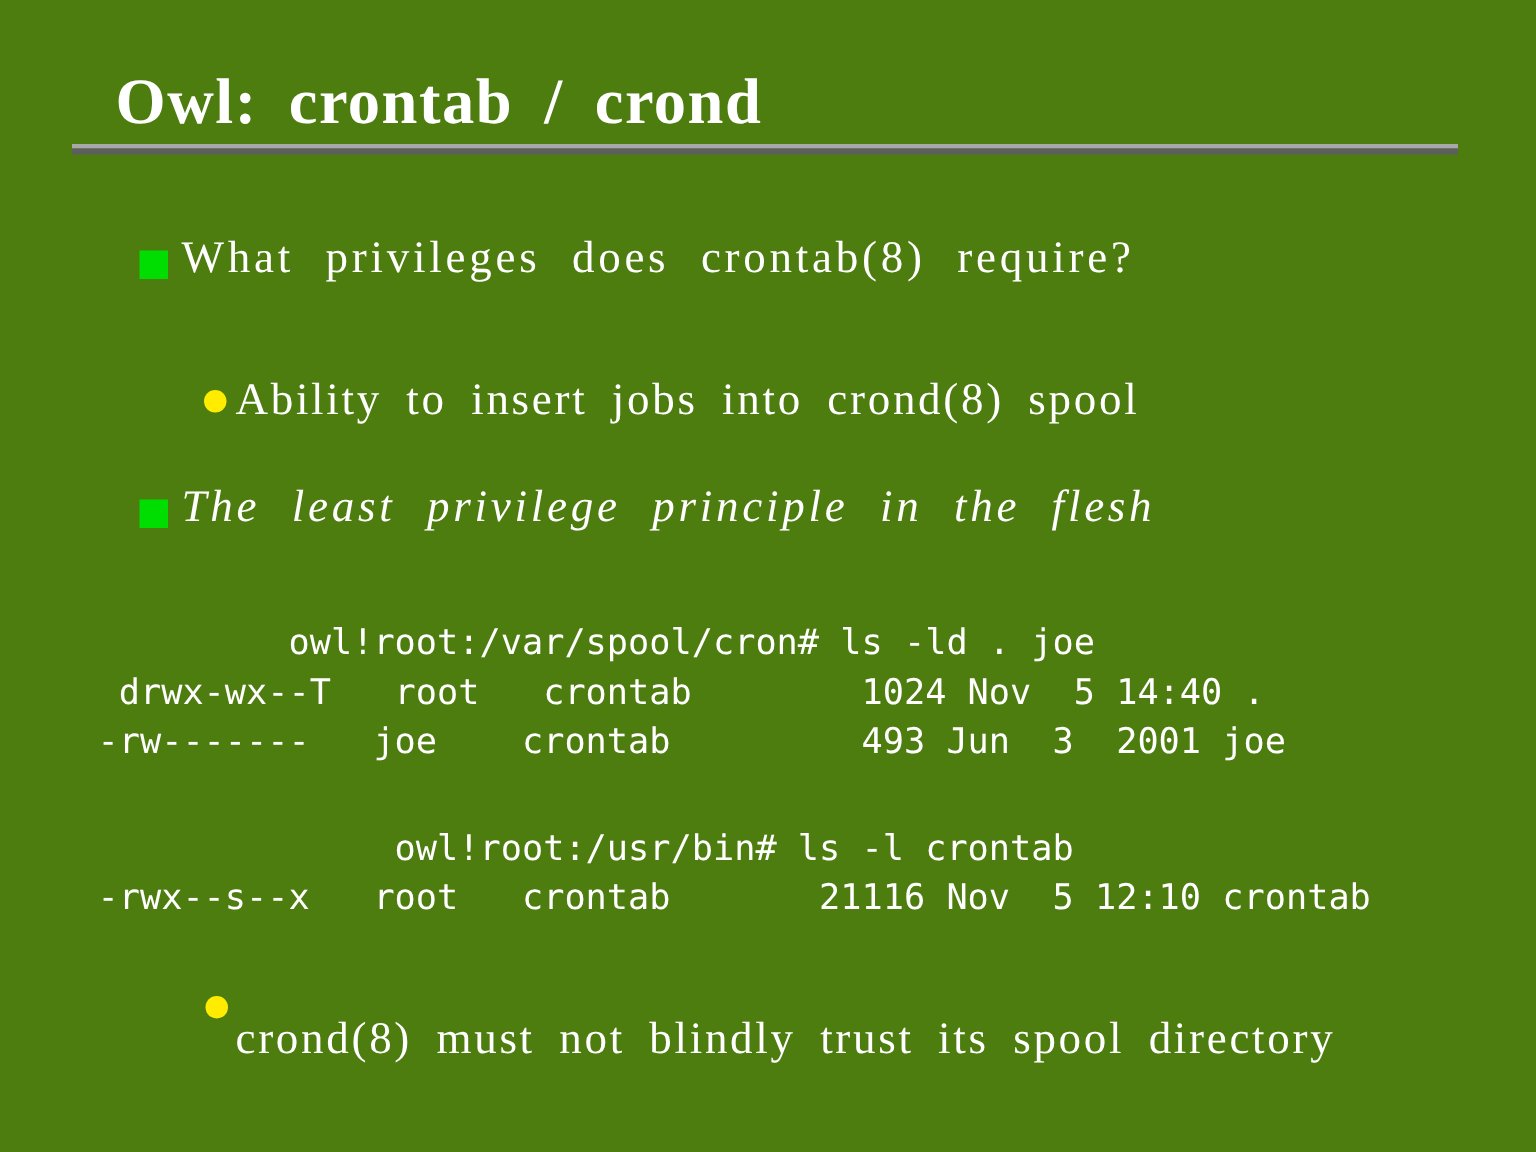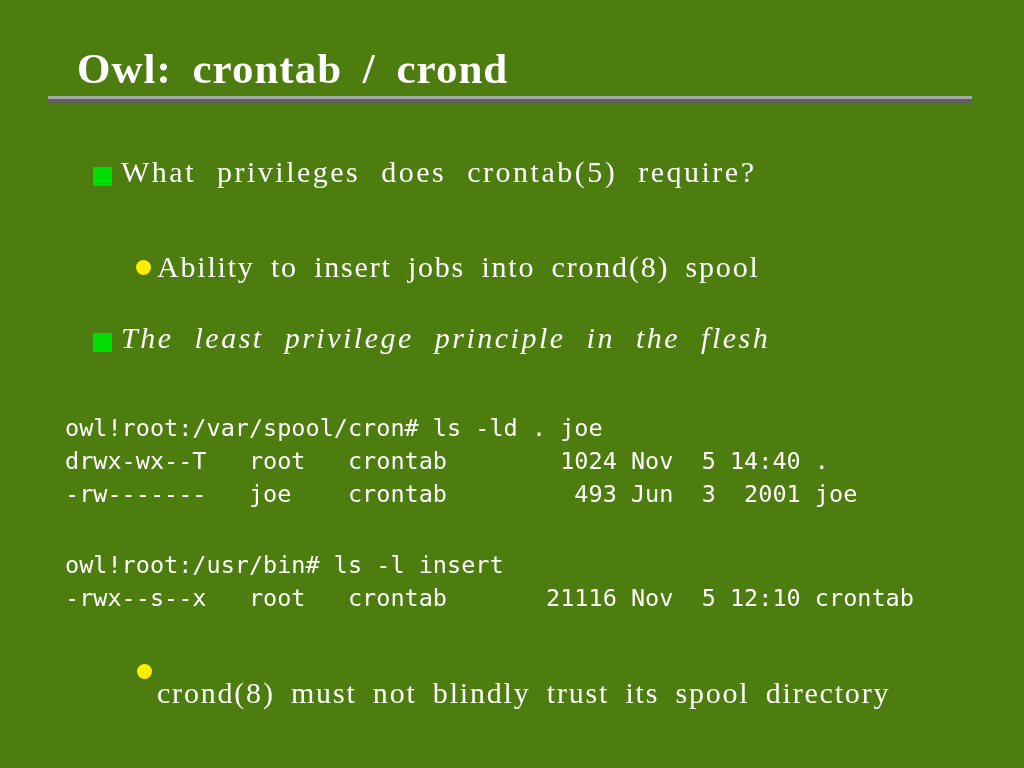--- a/index.html
+++ b/index.html
@@ -31,57 +31,57 @@
   .b1-text{left:121px;top:155px;}
   .sub1-dot{left:136px;top:260px;}
   .sub1-text{left:157px;top:250px;}
   .b2-sq{left:93px;top:333px;}
   .b2-text{left:121px;top:321px;font-style:italic;}
 
   .term{
     position:absolute;left:65px;font-family:"DejaVu Sans Mono",monospace;
     font-size:23.5px;line-height:33px;color:#ffffff;
   }
-  .term div{white-space:pre;}
+  .term div{white-space:pre;text-align:center;}
   .term1{top:412px;}
   .term2{top:549px;}
 
   .footer-dot{left:137px;top:664px;}
   .footer-text{left:157px;top:652px;line-height:34px;margin-top:24px;}
   .footer-text div{white-space:pre;}
 </style>
 </head>
 <body>
 
 <div class="slide">
 
   <div class="title">Owl: crontab / crond</div>
 
   <div class="rule">
     <div class="rule-top"></div>
     <div class="rule-bottom"></div>
   </div>
 
   <span class="sq b1-sq"></span>
-  <div class="lvl1-text b1-text">What privileges does crontab(5) require?</div>
+  <div class="lvl1-text b1-text">What privileges does crontab(8) require?</div>
 
   <span class="dot sub1-dot"></span>
   <div class="lvl2-text sub1-text">Ability to insert jobs into crond(8) spool</div>
 
   <span class="sq b2-sq"></span>
   <div class="lvl1-text b2-text">The least privilege principle in the flesh</div>
 
   <div class="term term1">
     <div>owl!root:/var/spool/cron# ls -ld . joe</div>
     <div>drwx-wx--T   root   crontab        1024 Nov  5 14:40 .</div>
     <div>-rw-------   joe    crontab         493 Jun  3  2001 joe</div>
   </div>
 
   <div class="term term2">
-    <div>owl!root:/usr/bin# ls -l insert</div>
+    <div>owl!root:/usr/bin# ls -l crontab</div>
     <div>-rwx--s--x   root   crontab       21116 Nov  5 12:10 crontab</div>
   </div>
 
   <span class="dot footer-dot"></span>
   <div class="lvl2-text footer-text">
     <div>crond(8) must not blindly trust its spool directory</div>
   </div>
 
 </div>
 

